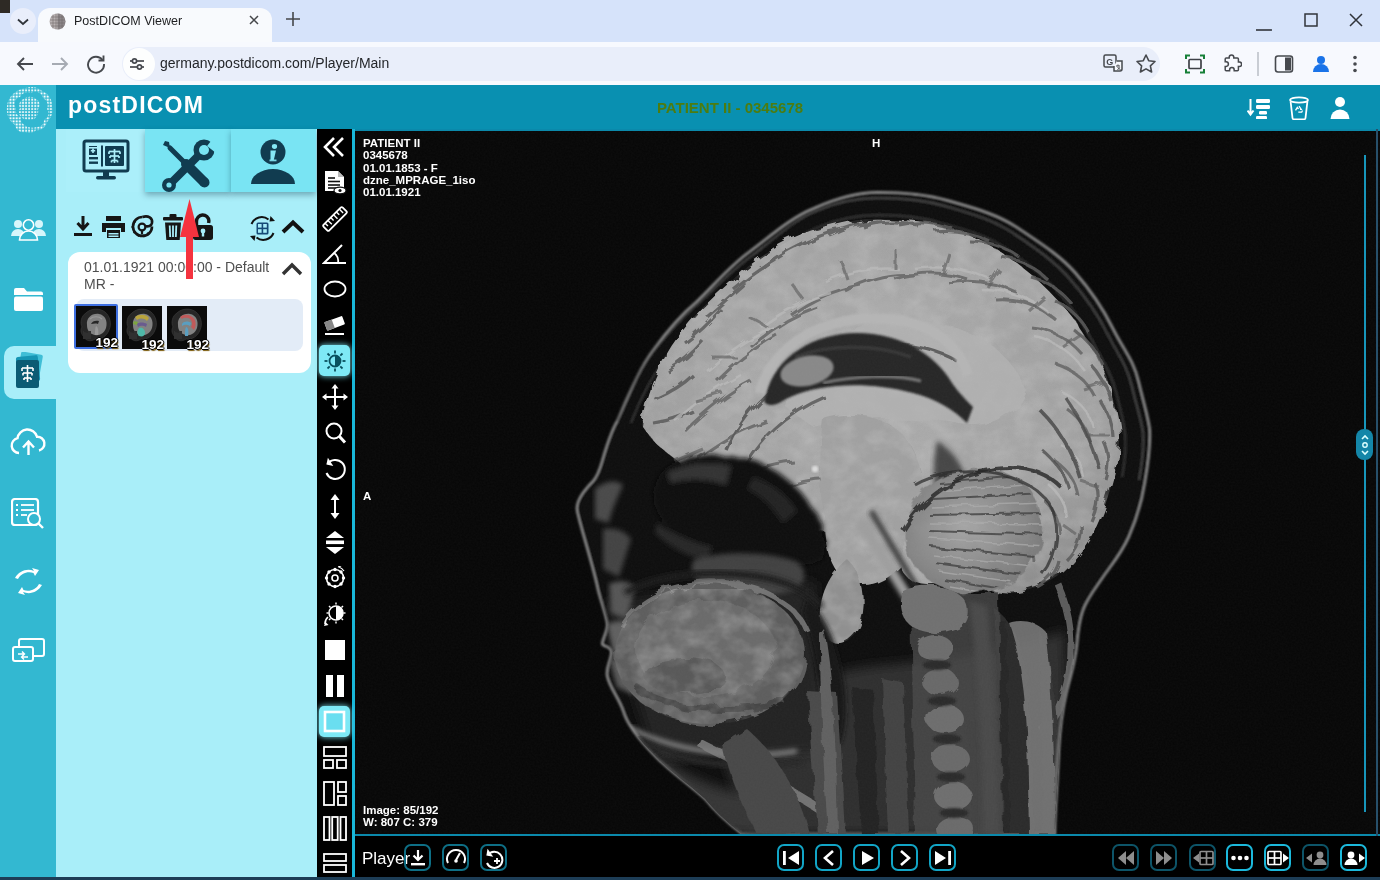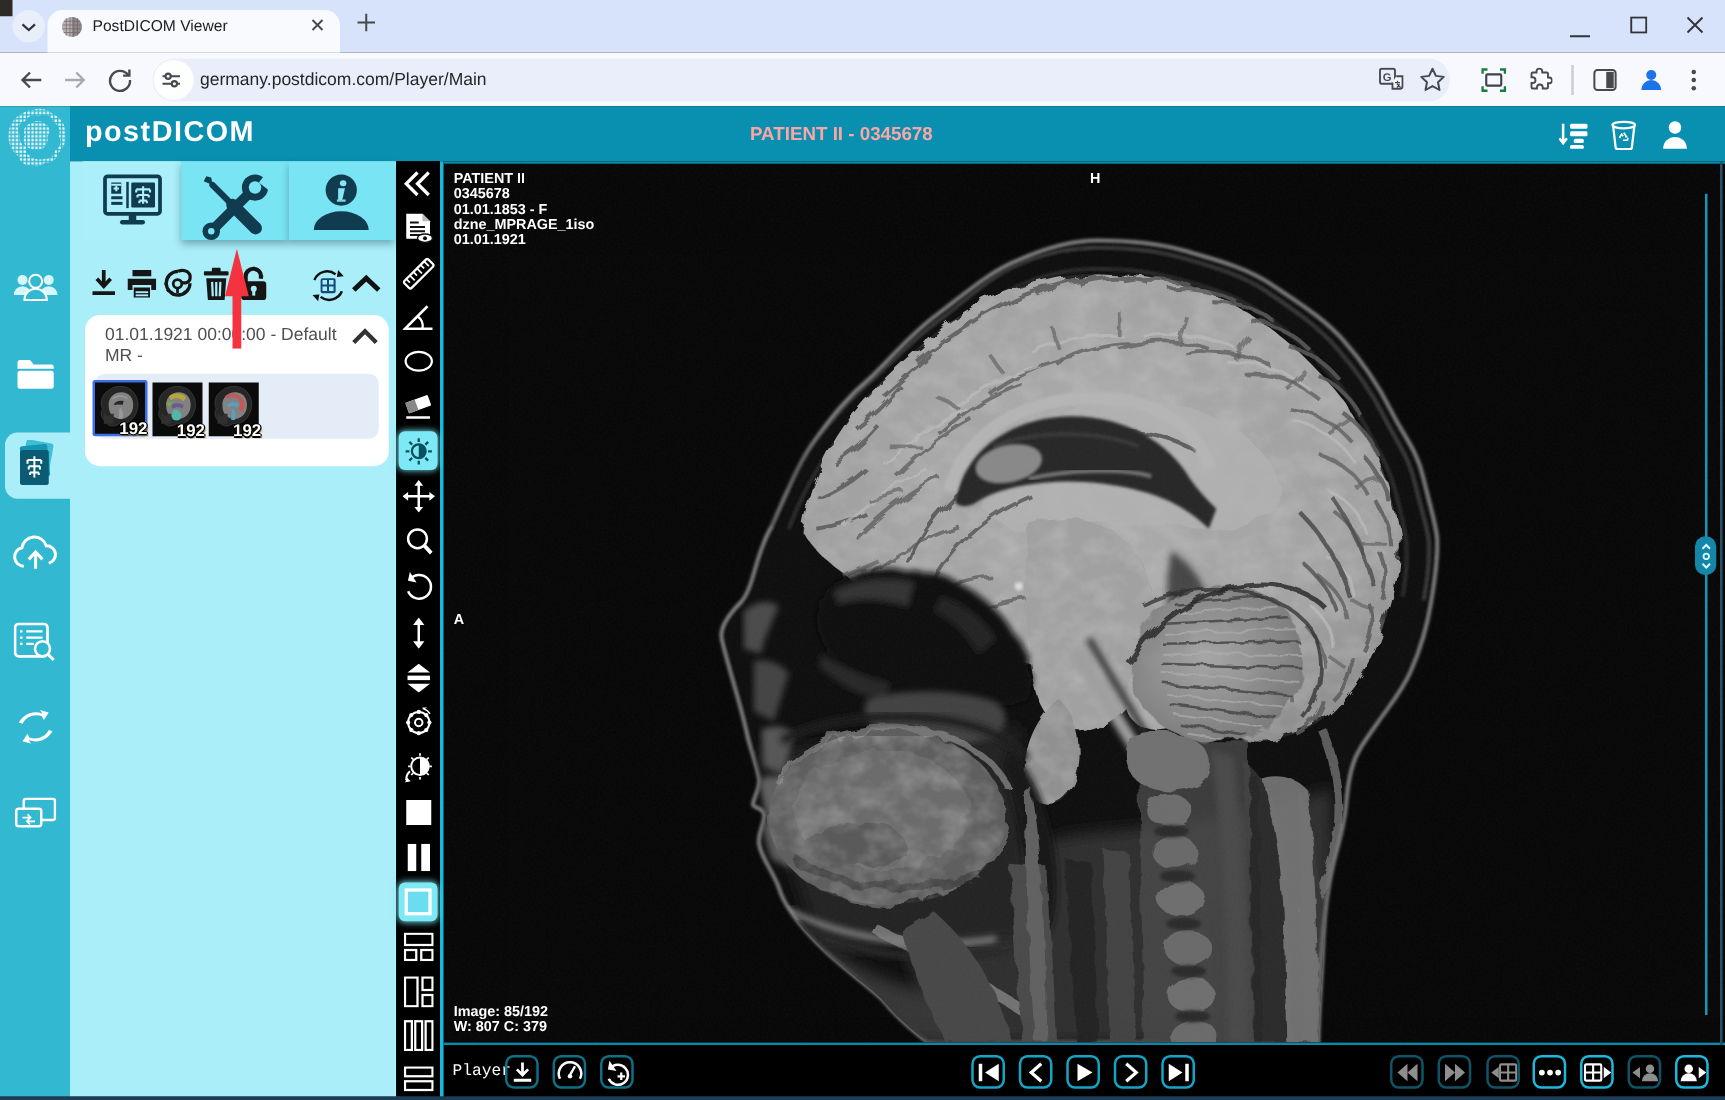--- a/index.html
+++ b/index.html
@@ -17,21 +17,21 @@
 #newtab { left:285px; top:10px; font-size:19px; color:#45474a; font-weight:400; }
 .winbtn { top:12px; color:#30343a; font-size:15px; }
 #toolbar { left:0; top:42px; width:1380px; height:43px; background:#f7f9fe; }
 #pill { left:122px; top:47px; width:1038px; height:34px; border-radius:17px; background:#e9eefa; }
 #pillcircle { left:123px; top:48px; width:32px; height:32px; border-radius:16px; background:#fdfefe; }
 #url { left:160px; top:55px; font-size:14px; color:#24262a; }
 
 
 #appheader { left:56px; top:85px; width:1324px; height:44px; background:#0990b1; }
 #logo { left:68px; top:92px; color:#fff; font-size:23px; font-weight:bold; letter-spacing:1.2px; }
-#apptitle { left:600px; top:99px; width:260px; text-align:left; color:#fca5a5; font-size:15px; font-weight:bold; }
+#apptitle { left:600px; top:99px; width:260px; text-align:center; color:#4d7c0f; font-size:15px; font-weight:bold; }
 #sidebar { left:0; top:85px; width:56px; height:793px; background:#33b8d1; }
 #sideselect { left:4px; top:346px; width:52px; height:53px; background:#a9eef9; border-radius:10px 0 0 10px; }
 
 #panel { left:56px; top:129px; width:261px; height:749px; background:#a9eef9; }
 .ptab { top:129px; height:63px; }
 #ptab1 { left:66px; width:79px; background:#abeffa; }
 #ptab2 { left:145px; width:86px; background:#79e4f3; box-shadow:0 3px 6px rgba(0,40,60,0.35); }
 #ptab3 { left:231px; width:85px; background:#79e4f3; box-shadow:0 3px 6px rgba(0,40,60,0.35); }
 
 #card { left:68px; top:252px; width:243px; height:121px; background:#fff; border-radius:12px; }
@@ -41,21 +41,21 @@
 
 #vtoolbar { left:317px; top:129px; width:35px; height:749px; background:#000; }
 #vsep { left:352px; top:129px; width:3px; height:749px; background:#19b7d9; }
 
 
 #viewport { left:355px; top:129px; width:1025px; height:707px; background:#020202; border-top:2px solid #0b89ab; border-bottom:2px solid #0b89ab; }
 .ovl { color:#fff; font-weight:bold; font-size:11.5px; line-height:12.3px; }
 
 
 #playerbar { left:355px; top:836px; width:1025px; height:42px; background:#000; }
-#playertext { left:362px; top:849px; color:#fff; font-size:13px;font-family:Liberation Mono, monospace; }
+#playertext { left:362px; top:849px; color:#fff; font-size:17px; }
 #bottomstrip { left:0; top:877px; width:1380px; height:3px; background:#1d3d56; }
 .pbtn { top:844px; width:27px; height:27px; border:2px solid #0e6f86; border-radius:7px; display:flex; align-items:center; justify-content:center; }
 .pbtn.bright { border-color:#12a5c6; }
 .pbtn.bright2 { border-color:#1cb9dc; }
 .pbtn.dim { border-color:#0d5468; }
 </style>
 </head>
 <body>
 
 <div class="abs" id="tabstrip"></div>

